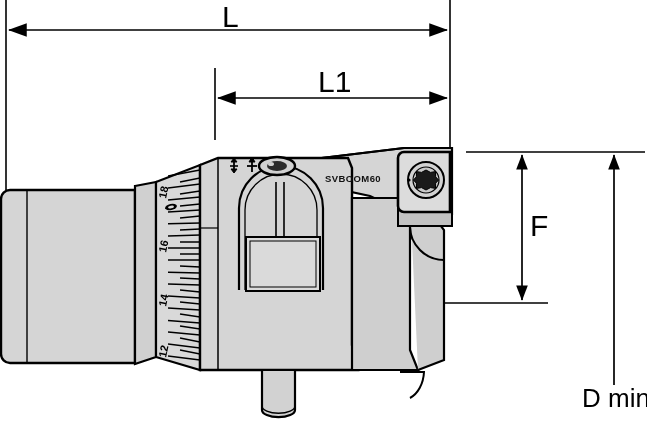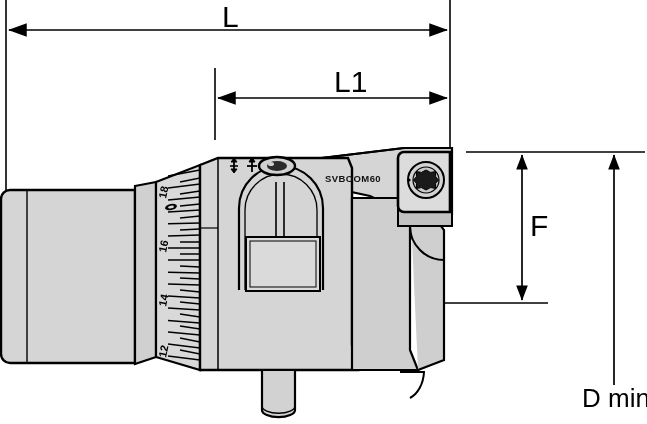--- a/index.html
+++ b/index.html
@@ -21,21 +21,21 @@
     top: 0;
   }
   .dim-label {
     position: absolute;
     font-family: "Liberation Sans", sans-serif;
     color: #000000;
     white-space: nowrap;
     line-height: 1;
   }
   #label-L   { left: 222px; top: 2px;   font-size: 30px; }
-  #label-L1  { left: 334px; top: 67px;  font-size: 30px; text-align: center; }
+  #label-L1  { left: 318px; top: 67px;  font-size: 30px; text-align: center; }
   #label-F   { left: 530px; top: 211px; font-size: 30px; }
   #label-Dmin{ left: 582px; top: 385px; font-size: 26px; }
 </style>
 </head>
 <body>
 
 <div id="root">
 
   <svg id="drawing" width="647" height="424" viewBox="0 0 647 424">
 

